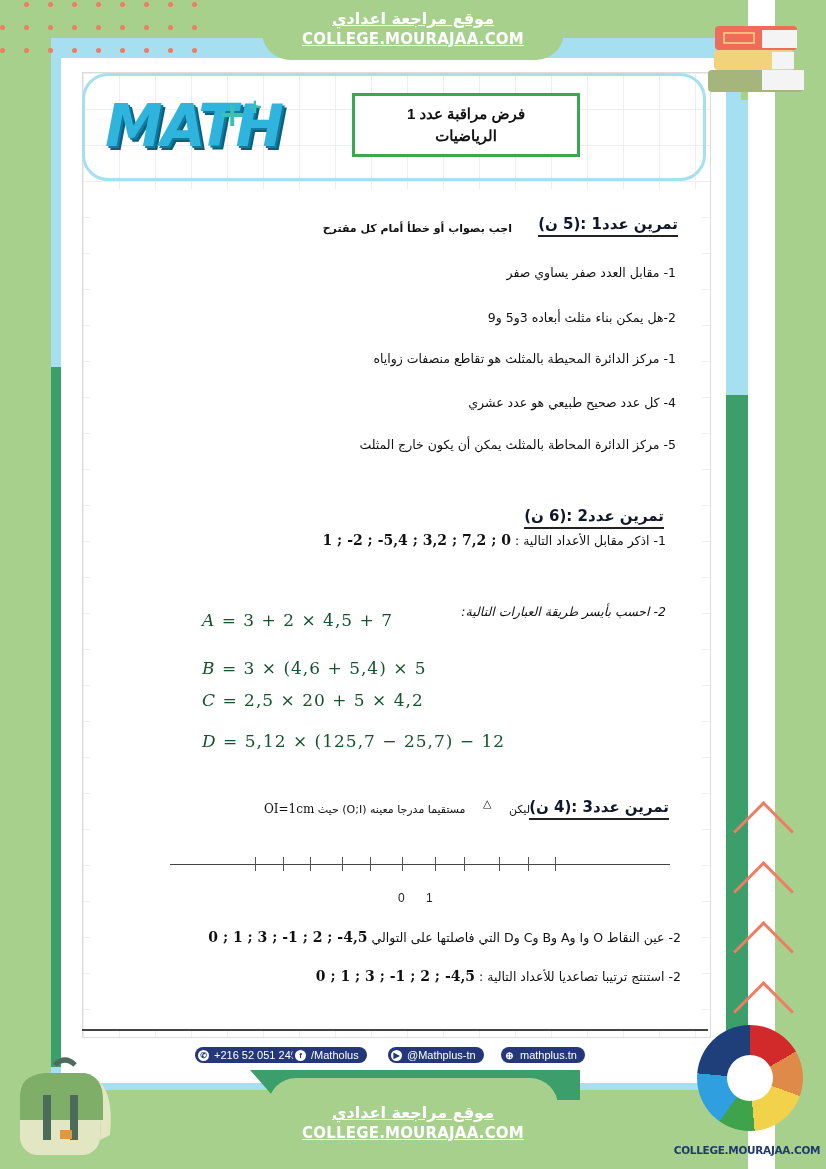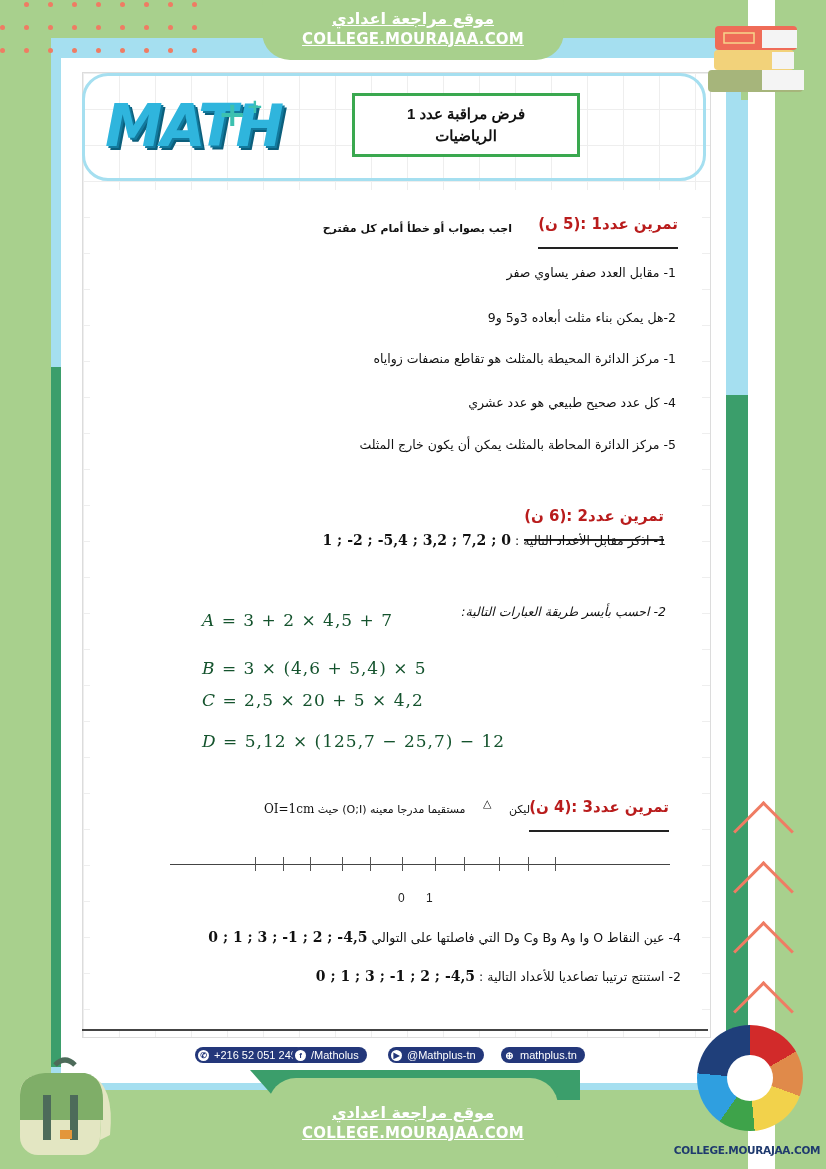--- a/index.html
+++ b/index.html
@@ -31,21 +31,21 @@
   .title-line{font-family:"Liberation Sans",sans-serif;font-size:15px;font-weight:bold;color:#111;line-height:22px;}
   
   .banner{background:#a8d08d;border-radius:28px;display:flex;flex-direction:column;align-items:center;justify-content:center;color:#fff;}
   .banner-top{left:262px;top:-20px;width:302px;height:80px;padding-top:18px;box-sizing:border-box;}
   .banner-bot{left:268px;top:1078px;width:290px;height:100px;padding-bottom:10px;box-sizing:border-box;}
   .banner .ar{font-size:16px;font-weight:bold;text-decoration:underline;direction:rtl;line-height:20px;}
   .banner .en{font-size:15px;font-weight:bold;text-decoration:underline;letter-spacing:0.2px;line-height:20px;}
   .bot-stripe{left:250px;top:1070px;width:330px;height:30px;background:#3b9e6b;clip-path:polygon(0 0,100% 0,100% 100%,8% 100%);}
   
   .rtl{direction:rtl;text-align:right;}
-  .ex-head{font-family:"DejaVu Sans",sans-serif;font-weight:bold;font-size:15px;color:#b91c1c;border-bottom:2px solid #222;padding-bottom:14px;white-space:nowrap;}
+  .ex-head{font-family:"DejaVu Sans",sans-serif;font-weight:bold;font-size:15px;color:#0f172a;border-bottom:2px solid #222;padding-bottom:2px;white-space:nowrap;}
   .ex-note{font-family:"DejaVu Sans",sans-serif;font-size:11px;color:#111;white-space:nowrap;font-weight:bold;}
   .q{font-family:"DejaVu Sans",sans-serif;font-size:12.5px;color:#111;white-space:nowrap;}
   .q b{font-family:"DejaVu Serif",serif;}
   .math{font-family:"DejaVu Serif",serif;font-size:17px;color:#14532d;white-space:nowrap;letter-spacing:1px;}
   .math i{font-style:italic;}
   .rule{left:82px;top:1029px;width:626px;height:2px;background:#444;}
   
   .nl{left:170px;top:864px;width:500px;height:1px;background:#444;}
   .tick{position:absolute;top:-7px;width:1px;height:14px;background:#555;}
   .nl-label{font-family:"Liberation Sans",sans-serif;font-size:12px;color:#222;}
@@ -159,21 +159,21 @@
   <div class="tick" style="left:265px"></div>
   <div class="tick" style="left:294px"></div>
   <div class="tick" style="left:329px"></div>
   <div class="tick" style="left:358px"></div>
   <div class="tick" style="left:385px"></div>
 </div>
 <div class="abs nl-label" style="left:398px;top:891px;">0</div>
 <div class="abs nl-label" style="left:426px;top:891px;">1</div>
 
 <div class="abs rtl q" style="right:145px;top:929px;">
-  <span>4- عين النقاط O وI وA وB وC وD التي فاصلتها على التوالي</span>
+  <span>2- عين النقاط O وI وA وB وC وD التي فاصلتها على التوالي</span>
   <b style="direction:ltr;unicode-bidi:embed;font-size:14px;">0 ; 1 ; 3 ; -1 ; 2 ; -4,5</b>
 </div>
 <div class="abs rtl q" style="right:145px;top:968px;">
   <span>2- استنتج ترتيبا تصاعديا للأعداد التالية :</span>
   <b style="direction:ltr;unicode-bidi:embed;font-size:14px;">0 ; 1 ; 3 ; -1 ; 2 ; -4,5</b>
 </div>
 
 <div class="abs rule"></div>
 
 <div class="abs pill" style="left:195px;top:1047px;">

